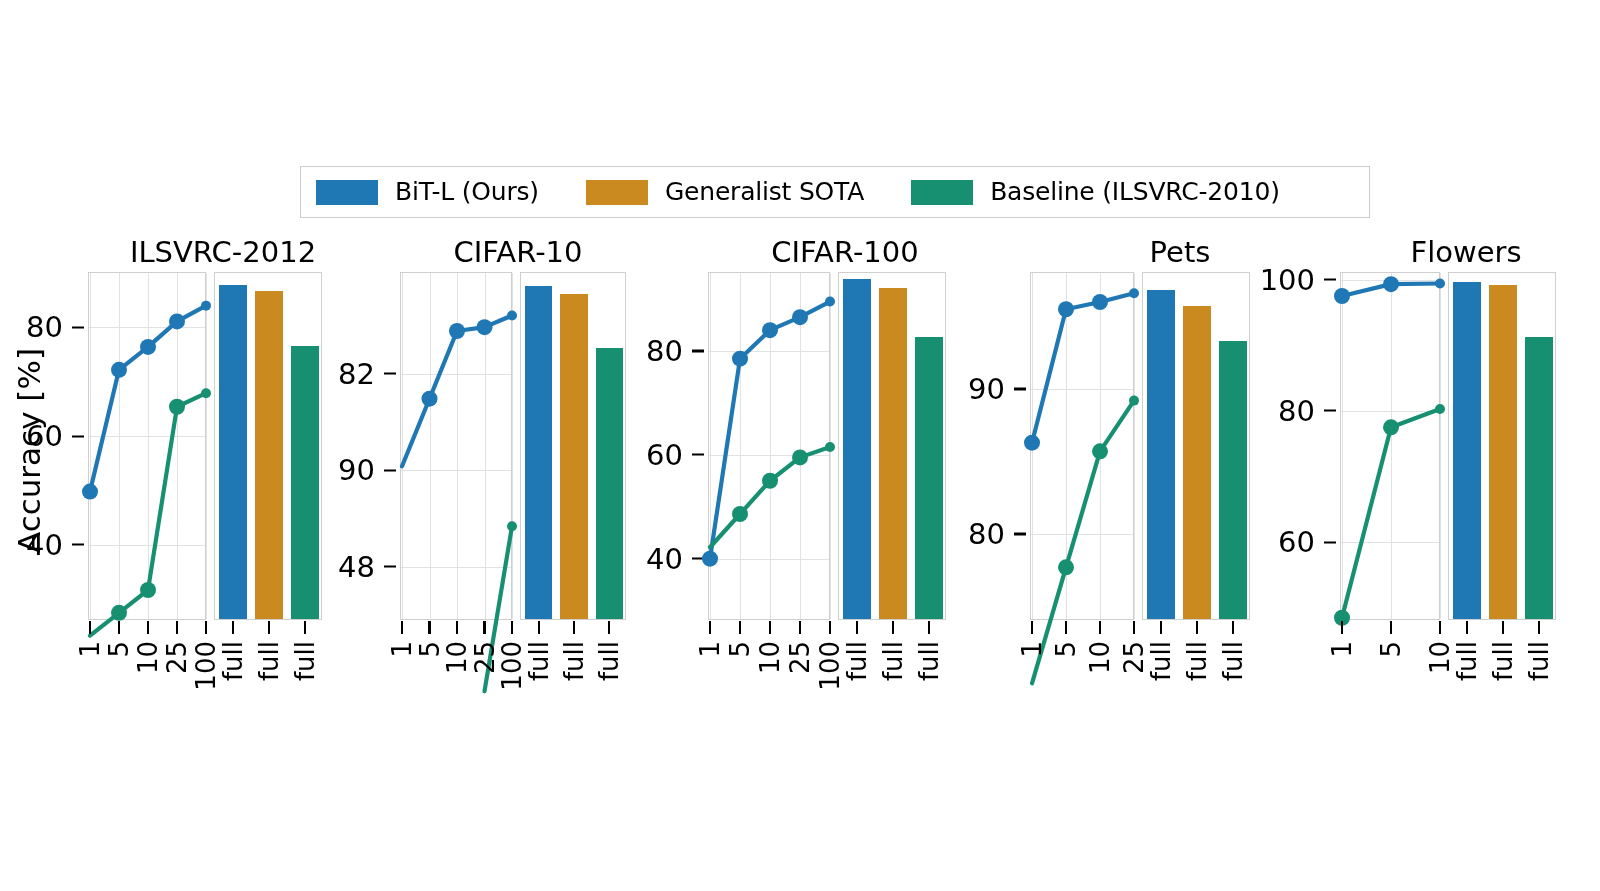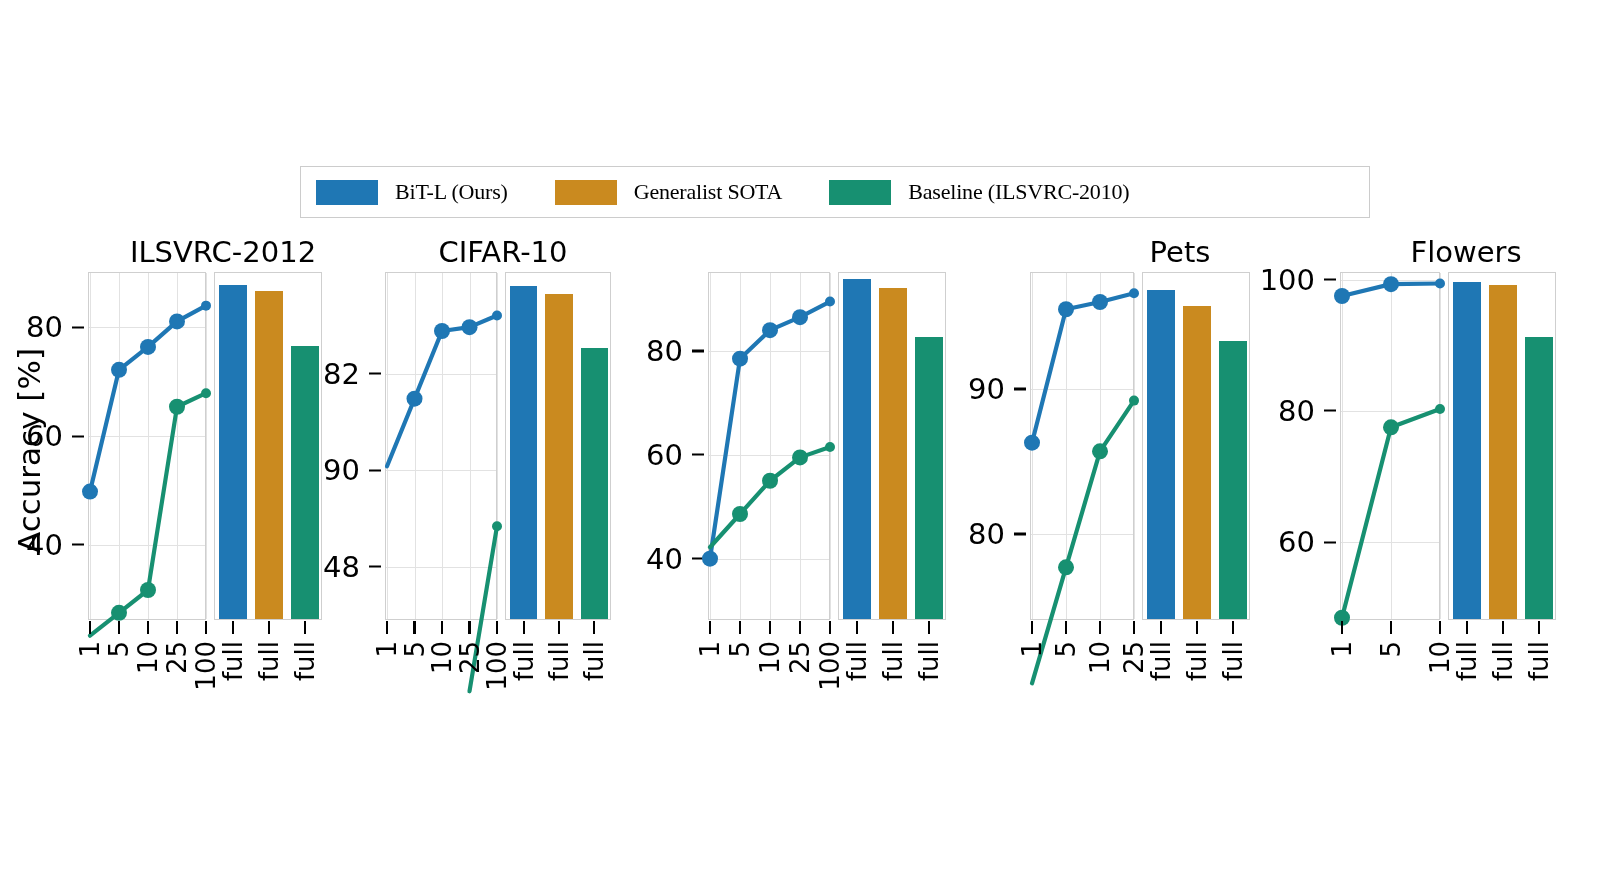--- a/index.html
+++ b/index.html
@@ -17,22 +17,22 @@
     display:flex;align-items:center;box-sizing:border-box;
   }
   .legend-entry{display:flex;align-items:center;}
   .legend-entry.e0{margin-left:14px;}
   .legend-entry.e1{margin-left:46px;justify-content:space-between;}
   .legend-entry.e2{margin-left:46px;}
   .legend-swatch{
     width:62px;height:25px;border:1px solid #ffffff;display:block;
   }
   .legend-label{
-    margin-left:16px;font-size:22px;line-height:30px;color:#000;
-    white-space:nowrap;letter-spacing:-0.2px;font-family:Liberation Serif, serif;
+    margin-left:16px;font-size:25px;line-height:30px;color:#000;
+    white-space:nowrap;letter-spacing:-0.2px;
   }
 
   
   .panel{position:absolute;top:236px;height:430px;padding-left:36px;}
   .panel-title{
     position:absolute;top:0;left:0;width:100%;text-align:center;
     font-size:29px;line-height:32px;color:#000;white-space:nowrap;
   }
   .axes-row{position:absolute;top:36px;left:0;height:348px;display:flex;}
   .ax{
@@ -177,21 +177,21 @@
                 <div class="xlabel">full</div>
               </div>
               <div class="xtick" style="left: 90px;">
                 <div class="tickmark"></div>
                 <div class="xlabel">full</div>
               </div>
             </div>
           </div>
         </div>
       </div>
-      <div class="panel" style="left: 385px; width: 200px;">
+      <div class="panel" style="left: 400px; width: 200px;">
         <div class="panel-title">CIFAR-10</div>
         <div class="axes-row">
           <div class="ax left-ax" style="width: 112px;">
             <div class="grid-v" style="left: 1px;"></div>
             <div class="grid-v" style="left: 28.5px;"></div>
             <div class="grid-v" style="left: 56px;"></div>
             <div class="grid-v" style="left: 83.5px;"></div>
             <div class="grid-v" style="left: 111px;"></div>
             <div class="grid-h" style="top: 293.867px;"></div>
             <div class="ytick" style="top: 293.867px;">
@@ -255,20 +255,21 @@
               </div>
               <div class="xtick" style="left: 88.3333px;">
                 <div class="tickmark"></div>
                 <div class="xlabel">full</div>
               </div>
             </div>
           </div>
         </div>
       </div>
       <div class="panel" style="left: 708px; width: 238px;">
+        <div class="panel-title">CIFAR-100</div>
         <div class="axes-row">
           <div class="ax left-ax" style="width: 122px;">
             <div class="grid-v" style="left: 1px;"></div>
             <div class="grid-v" style="left: 31px;"></div>
             <div class="grid-v" style="left: 61px;"></div>
             <div class="grid-v" style="left: 91px;"></div>
             <div class="grid-v" style="left: 121px;"></div>
             <div class="grid-h" style="top: 285.672px;"></div>
             <div class="ytick" style="top: 285.672px;">
               <span class="lbl">40</span>

